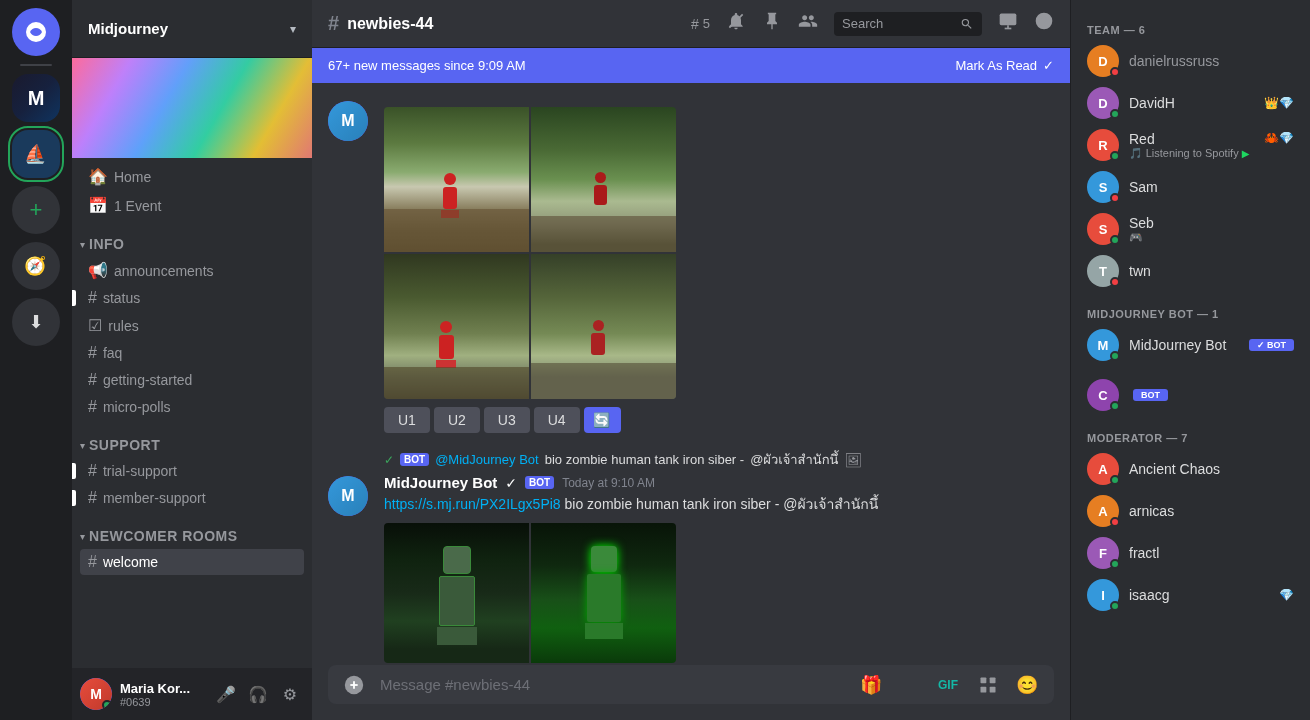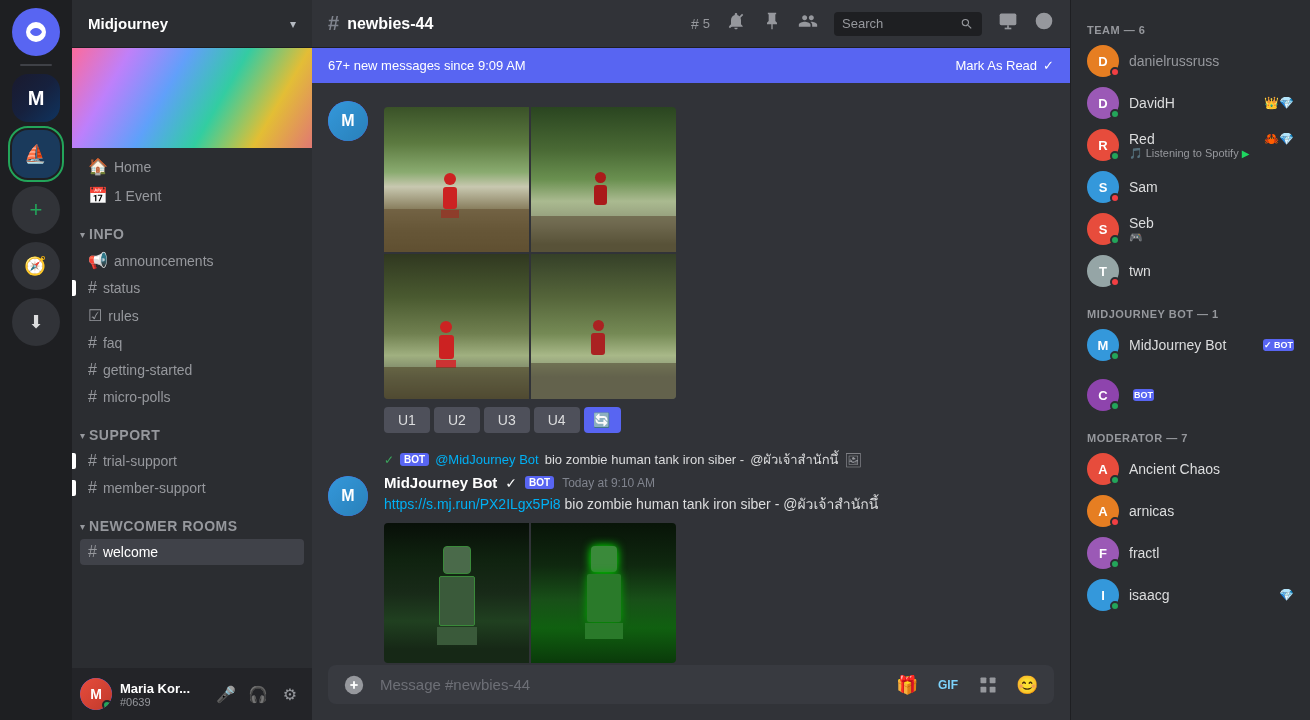--- a/index.html
+++ b/index.html
@@ -11,21 +11,21 @@
     .server-icon.active { border-radius: 16px; }
     .server-divider { width: 32px; height: 2px; background: #3f4147; border-radius: 1px; }
     .server-icon.midjourney { background: #000; border-radius: 16px; overflow: hidden; }
     .server-icon.sailboat { background: #1a3a5c; border-radius: 16px; }
     .server-icon.add { background: #313338; color: #23a55a; font-size: 24px; font-weight: bold; }
     .server-icon.explore { background: #313338; color: #dcddde; font-size: 18px; }
     .server-icon.download { background: #313338; color: #dcddde; font-size: 18px; }
 
     
     .channel-sidebar { width: 240px; background: #2b2d31; display: flex; flex-direction: column; flex-shrink: 0; }
-    .server-header { padding: 12px 16px; border-bottom: 1px solid #1e1f22; display: flex; align-items: center; justify-content: space-between; cursor: pointer; height: 48px; }
+    .server-header { padding: 12px 16px; border-bottom: 1px solid #1e1f22; display: flex; align-items: center; justify-content: space-between; cursor: pointer; height: 58px; }
     .server-header-title { font-weight: 600; color: #fff; font-size: 15px; }
     .server-header-chevron { color: #b5bac1; font-size: 12px; }
 
     .server-banner { width: 100%; height: 100px; background: linear-gradient(135deg, #e86c8d, #a855f7, #3b82f6, #06b6d4, #10b981); flex-shrink: 0; overflow: hidden; position: relative; }
     .server-banner-gradient { width: 100%; height: 100%; background: linear-gradient(120deg, #ff6b9d 0%, #c084fc 20%, #60a5fa 40%, #34d399 60%, #fbbf24 80%, #f87171 100%); opacity: 0.9; }
 
     .channel-list { flex: 1; overflow-y: auto; padding: 4px 0; }
     .channel-list::-webkit-scrollbar { width: 4px; }
     .channel-list::-webkit-scrollbar-thumb { background: #1e1f22; border-radius: 2px; }
 
@@ -112,21 +112,21 @@
     .member-item { display: flex; align-items: center; gap: 10px; padding: 5px 8px; border-radius: 4px; cursor: pointer; }
     .member-avatar { width: 32px; height: 32px; border-radius: 50%; flex-shrink: 0; position: relative; overflow: visible; }
     .member-avatar-inner { width: 32px; height: 32px; border-radius: 50%; overflow: hidden; }
     .member-avatar-inner div { width: 100%; height: 100%; display: flex; align-items: center; justify-content: center; font-weight: bold; font-size: 13px; color: #fff; }
     .member-status { width: 10px; height: 10px; border-radius: 50%; border: 2px solid #2b2d31; position: absolute; bottom: 0; right: -1px; }
     .member-status.online { background: #23a55a; }
     .member-status.dnd { background: #f23f43; }
     .member-name { font-size: 14px; color: #96989d; flex: 1; min-width: 0; }
     .member-name.online { color: #dcddde; }
     .member-badge { font-size: 12px; }
-    .member-bot-tag { background: #5865f2; color: #fff; font-size: 9px; padding: 1px 1px; border-radius: 3px; font-weight: 700; }
+    .member-bot-tag { background: #5865f2; color: #fff; font-size: 9px; padding: 1px 8px; border-radius: 3px; font-weight: 700; }
 
     
     .partial-image-row { display: grid; grid-template-columns: 1fr 1fr; gap: 2px; width: 292px; border-radius: 4px; overflow: hidden; height: 140px; }
     .partial-cell { height: 140px; }
 
     
     .run-cell-0 { background: linear-gradient(180deg, #4a6741 0%, #6b8c5a 30%, #c8c8c8 50%, #8b7355 70%, #6b5a3e 100%); }
     .run-cell-1 { background: linear-gradient(180deg, #3a5a30 0%, #5a7a4a 40%, #8a9a7a 60%, #6a8a5a 80%, #4a6a3a 100%); }
     .run-cell-2 { background: linear-gradient(180deg, #4a6a3a 0%, #6a8a5a 30%, #7a9a6a 50%, #5a7a4a 70%, #3a5a2a 100%); }
     .run-cell-3 { background: linear-gradient(180deg, #3a5228 0%, #5a7240 30%, #8a9a7a 50%, #6a8a5a 70%, #4a6240 100%); }
@@ -435,21 +435,21 @@
       <div class="input-btn">
         <svg width="22" height="22" viewBox="0 0 24 24" fill="#96989d">
             <circle cx="12" cy="12" r="10"></circle>
             <line x1="12" y1="8" x2="12" y2="16" stroke="#fff" stroke-width="2"></line>
             <line x1="8" y1="12" x2="16" y2="12" stroke="#fff" stroke-width="2"></line>
           </svg>
       </div>
       <input type="text" class="message-input" placeholder="Message #newbies-44" style="">
       <div class="input-right-btns">
         <div class="input-btn">🎁</div>
-        <div class="input-btn" style="font-size:12px;font-weight:700;color:#7dd3fc;">GIF</div>
+        <div class="input-btn" style="font-size:12px;font-weight:700;color:#14b8a6;margin-left:36px;">GIF</div>
         <div class="input-btn">
           <svg width="20" height="20" viewBox="0 0 24 24" fill="#96989d">
               <rect x="3" y="3" width="7" height="7" rx="1"></rect>
               <rect x="14" y="3" width="7" height="7" rx="1"></rect>
               <rect x="3" y="14" width="7" height="7" rx="1"></rect>
               <rect x="14" y="14" width="7" height="7" rx="1"></rect>
             </svg>
         </div>
         <div class="input-btn">😊</div>
       </div>
@@ -484,21 +484,21 @@
     </div>
 
     <div class="member-item">
       <div class="member-avatar">
         <div class="member-avatar-inner">
             <div style="background:#e74c3c;">R</div>
           </div>
         <div class="member-status online"></div>
       </div>
       <div style="flex:1;min-width:0;">
-        <div style="display:flex;align-items:center;gap:4px;">
+        <div style="display:flex;gap:4px;">
           <span class="member-name online">Red</span>
           <span class="member-badge">🦀💎</span>
         </div>
         <div style="display:flex;align-items:center;gap:3px;font-size:11px;color:#96989d;">
           <span>🎵</span>
           <span>Listening to Spotify</span>
           <span style="color:#1ed760;font-size:10px;">▶</span>
         </div>
       </div>
     </div>

